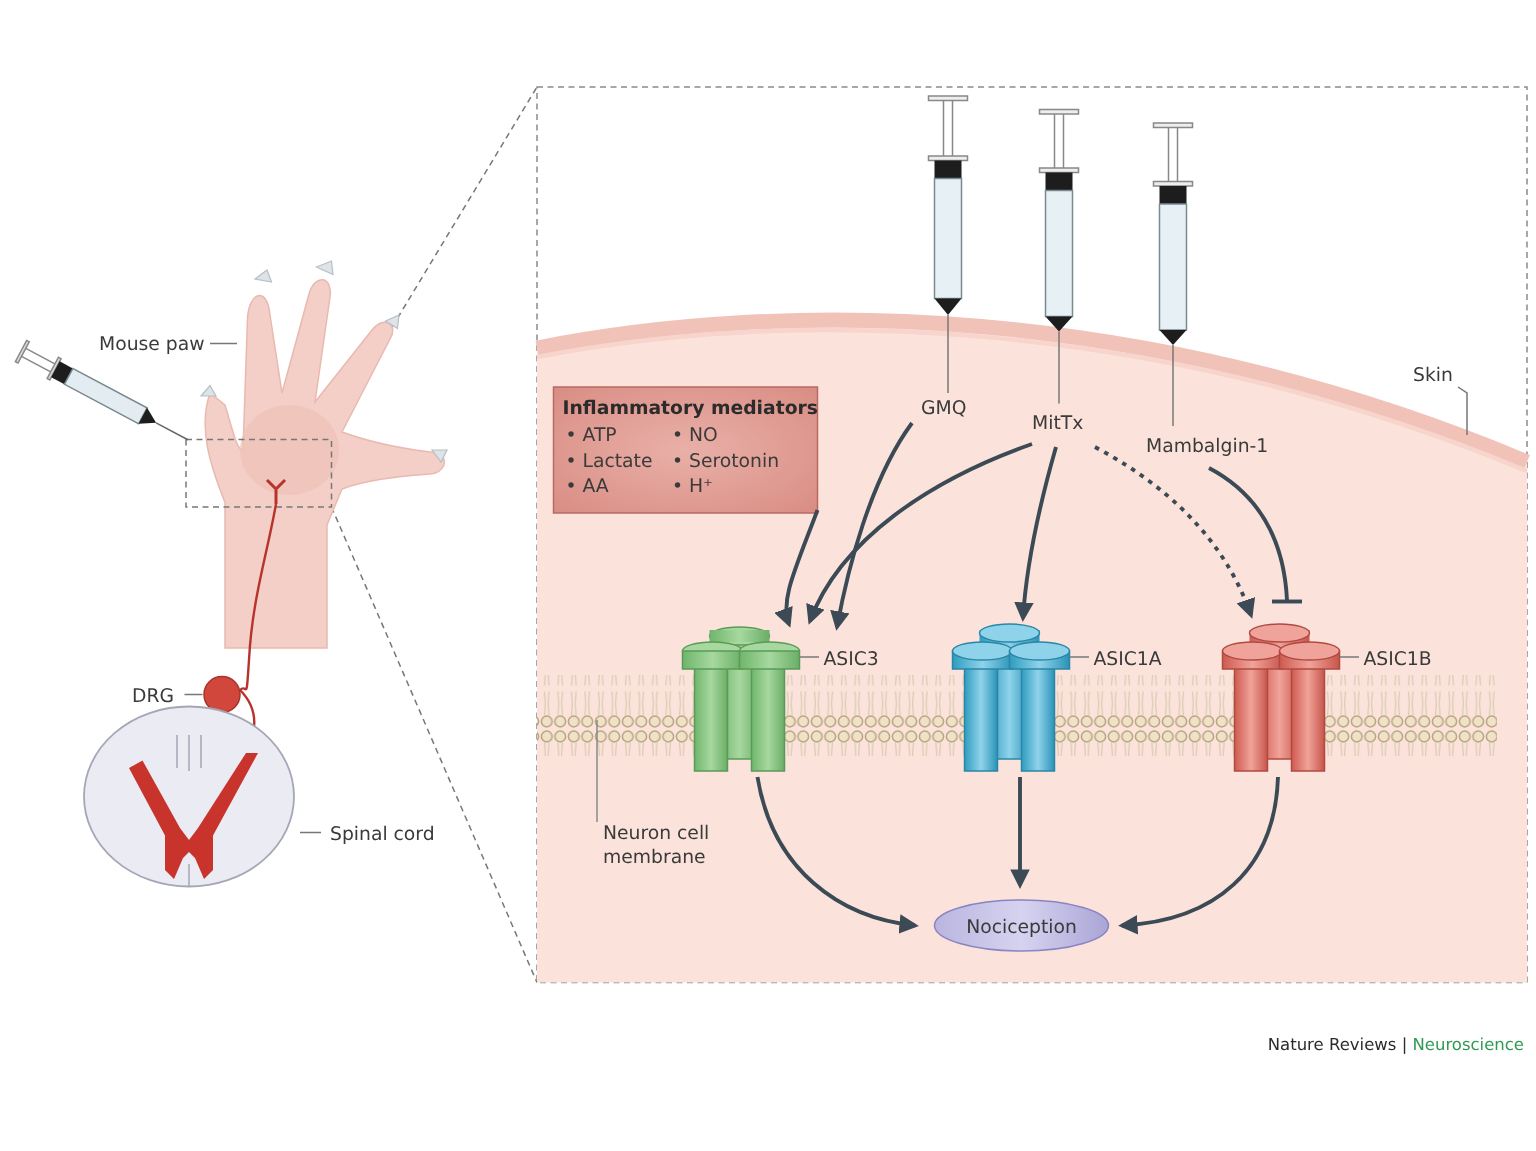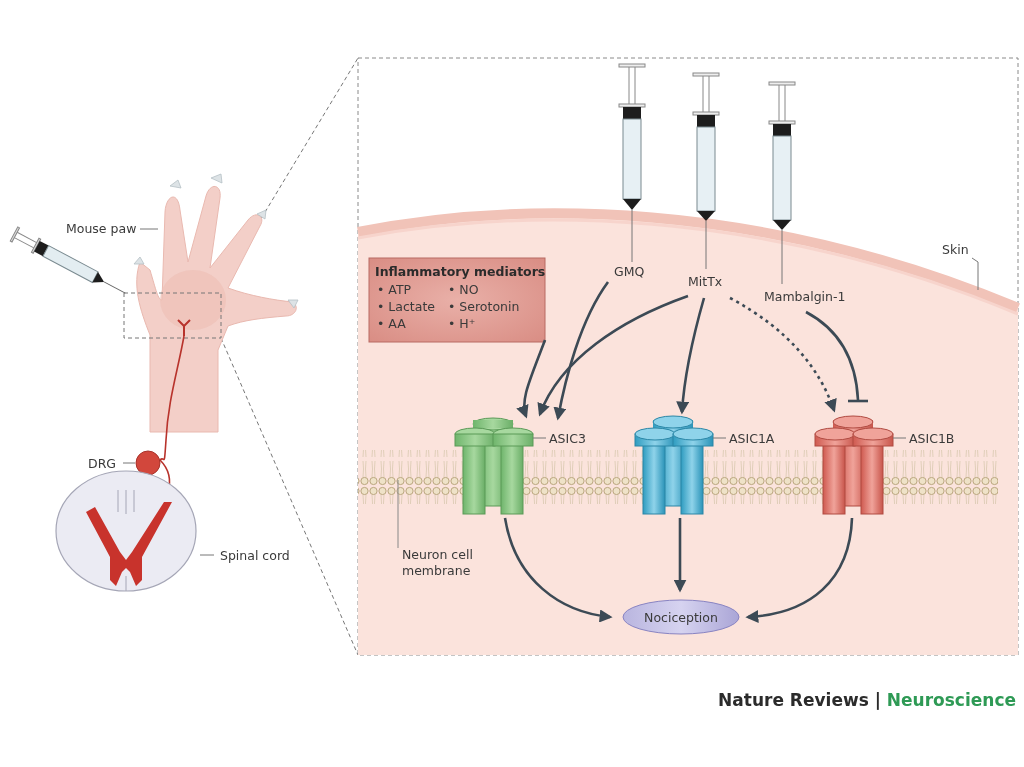--- a/index.html
+++ b/index.html
@@ -1,21 +1,21 @@
 <!DOCTYPE html>
 <html><head>
 <meta charset="utf-8">
 <style>
   html,body{margin:0;padding:0;background:#ffffff;}
   body{width:1024px;height:767px;position:relative;overflow:hidden;font-family:"Liberation Sans","DejaVu Sans",sans-serif;}
   svg{position:absolute;left:0;top:0;}
   .lbl{font-family:"DejaVu Sans","Liberation Sans",sans-serif;font-size:12.5px;fill:#3a3a3a;}
   .med-title{font-family:"DejaVu Sans",sans-serif;font-size:12.5px;font-weight:bold;fill:#2b2b2b;}
   .med{font-family:"DejaVu Sans",sans-serif;font-size:12.5px;fill:#3a3a3a;}
-  .credit{position:absolute;right:8px;top:690px;font-family:"DejaVu Sans",sans-serif;font-size:17px;font-weight:bold;color:#2b2b2b;}
+  .credit{position:absolute;right:8px;top:690px;font-family:"DejaVu Sans",sans-serif;font-size:11px;font-weight:normal;color:#2b2b2b;}
   .credit .green{color:#2e9a55;}
 </style>
 </head>
 <body>
 
 <svg width="1024" height="767" viewBox="0 0 1024 767">
   <defs>
     <linearGradient id="gGreen" x1="0" x2="1">
         <stop offset="0" stop-color="#6fb56c"></stop>
         <stop offset="0.5" stop-color="#a7d89f"></stop>

